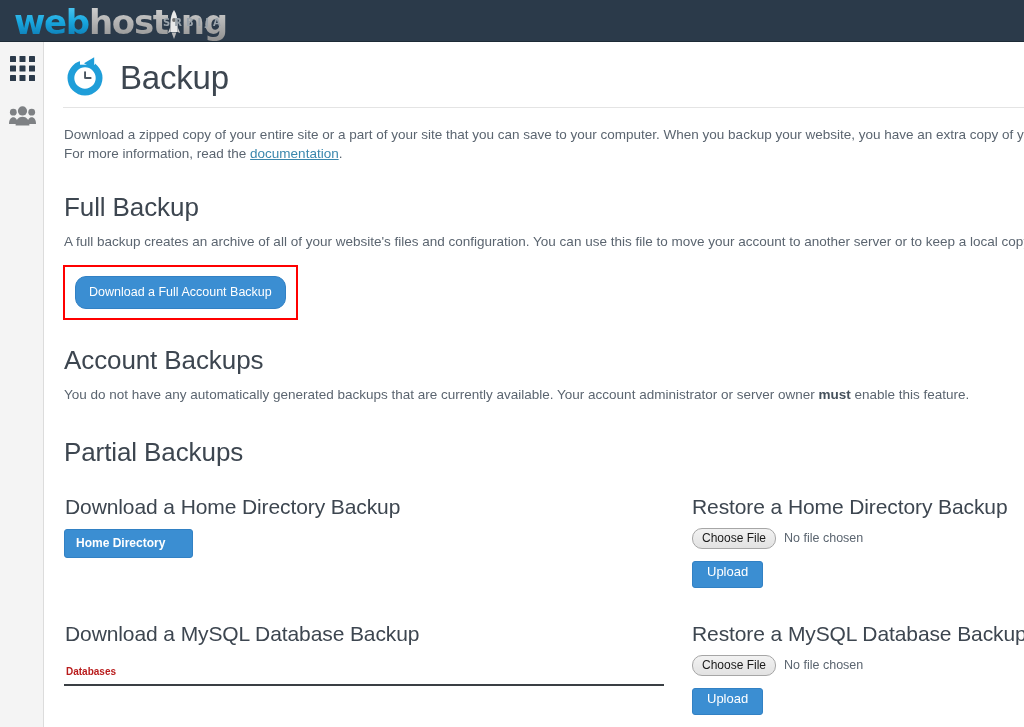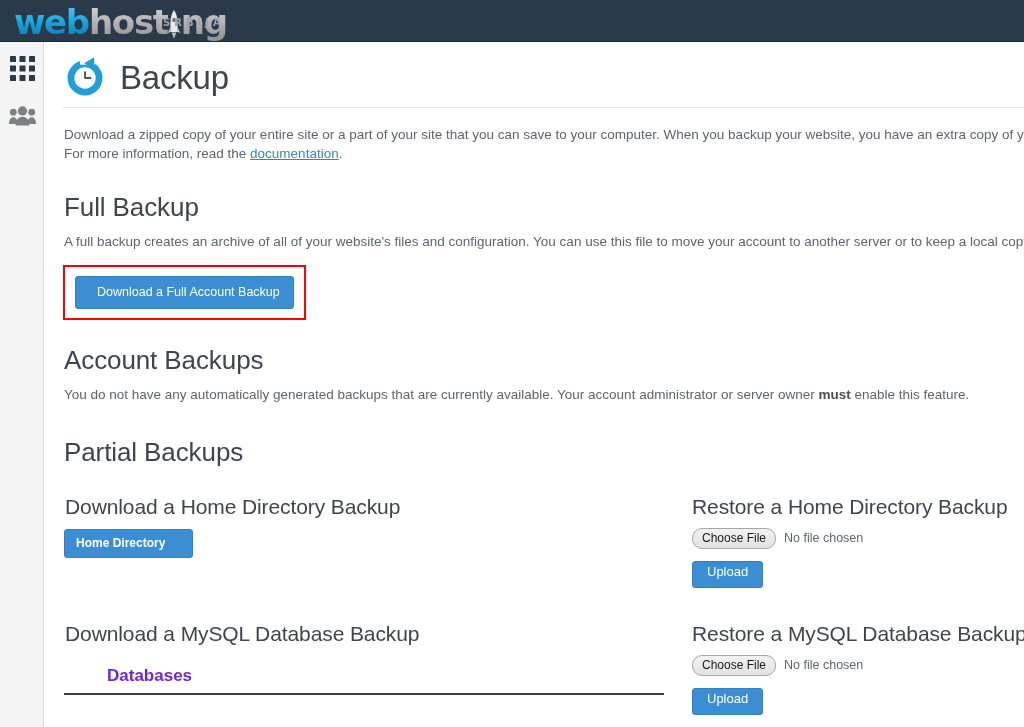--- a/index.html
+++ b/index.html
@@ -147,22 +147,22 @@
     white-space: nowrap;
   }
   .sec-desc b { font-weight: bold; color: #44505b; }
 
   .btn-primary {
     display: inline-block;
     background: #3b8ed2;
     border: 1px solid #3281c4;
     color: #ffffff;
     font-size: 12.5px;
-    padding: 8px 13px 9px 21px;
-    border-radius: 3px;
+    padding: 8px 13px 9px 13px;
+    border-radius: 11px;
     cursor: pointer;
     line-height: 14px;
     font-family: "Liberation Sans", sans-serif;
   }
   .btn-sm {
     display: inline-block;
     background: #3b8ed2;
     border: 1px solid #3281c4;
     color: #ffffff;
     font-size: 12px;
@@ -238,25 +238,24 @@
   }
   .no-file {
     font-size: 12.5px;
     color: #5b6570;
     margin-left: 8px;
   }
   .upload-wrap { margin-top: 13px; }
 
   .db-head {
     margin-top: 20px;
-    font-size: 17px;
+    font-size: 10px;
     font-weight: bold;
-    color: #6d28d9;
+    color: #b91c1c;
     padding-left: 2px;
-    margin-left: 41px;
   }
   .db-rule {
     margin-top: 7px;
     border-top: 2px solid #3a3f44;
     width: 600px;
   }
 
   .sub-mysql { margin-top: 0; }
 </style>
 </head>

